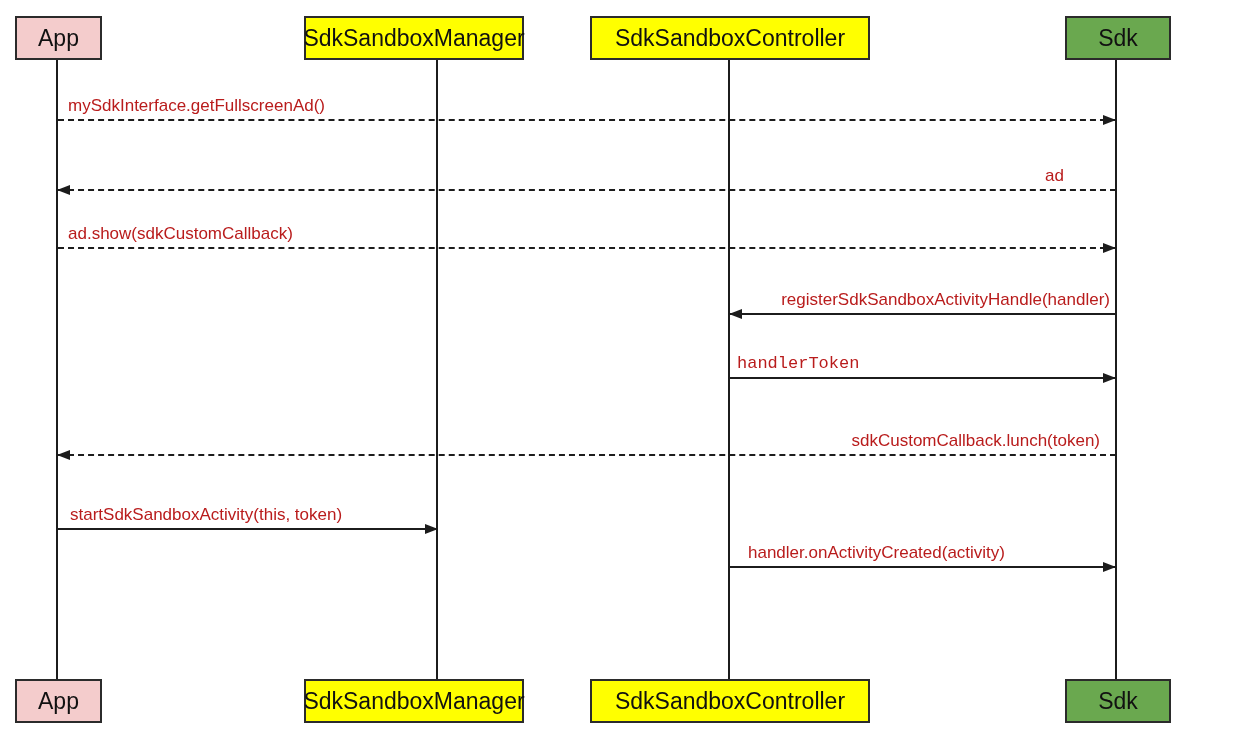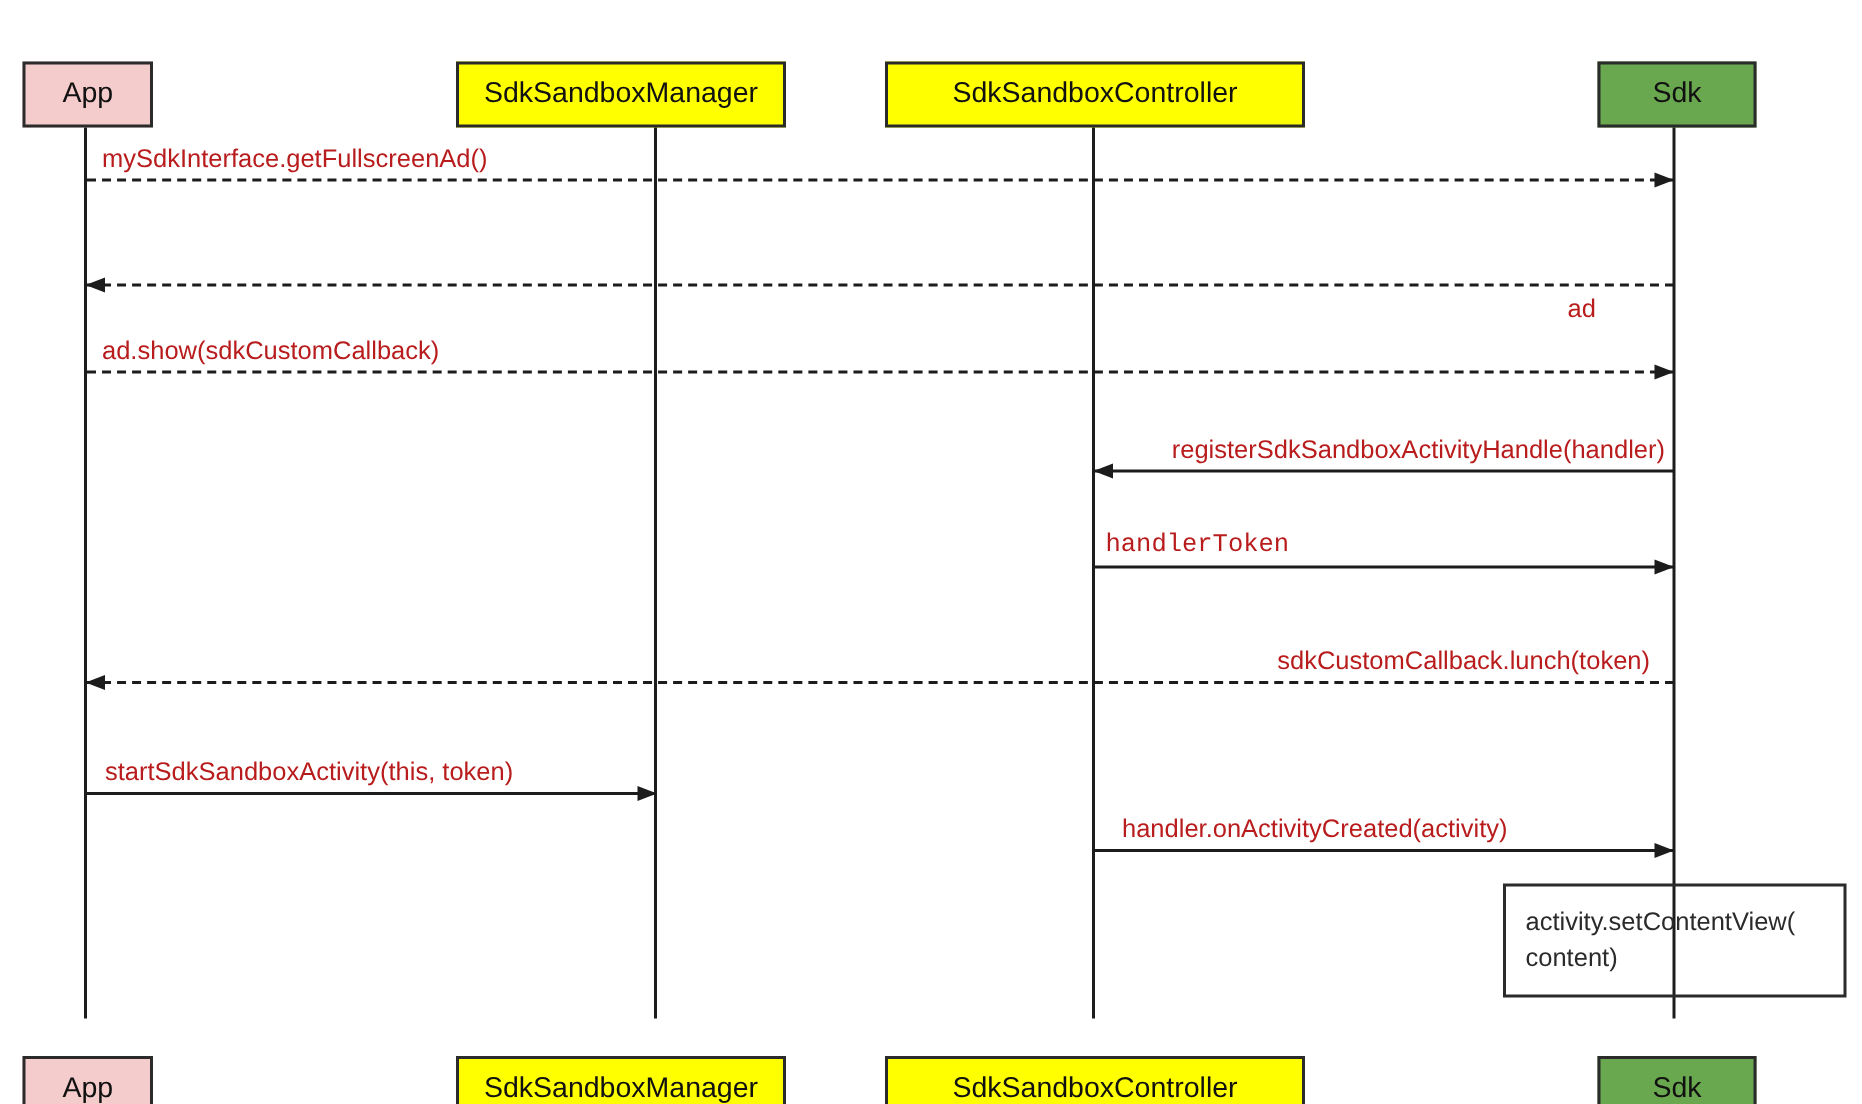--- a/index.html
+++ b/index.html
@@ -4,21 +4,21 @@
 <style>
   html,body { margin:0; padding:0; background:#ffffff; }
   #canvas {
     position:relative; width:1241px; height:736px; background:#ffffff;
     font-family:"Liberation Sans","DejaVu Sans",sans-serif; overflow:hidden;
   }
   
   .pbox {
     position:absolute; box-sizing:border-box; height:44px;
     border:2px solid #2b2b2b; display:flex; align-items:center; justify-content:center;
-    font-size:19px; color:#111; z-index:3;margin-top:25px;
+    font-size:23px; color:#111; z-index:3;
   }
   .p-app { left:15px;  width:87px;  }
   .p-mgr { left:304px; width:220px; }
   .p-ctl { left:590px; width:280px; }
   .p-sdk { left:1065px;width:106px; }
   .row-top { top:16px; }
   .row-bot { top:679px; }
   
   .lifeline { position:absolute; width:2px; top:60px; height:619px; background:#1c1c1c; z-index:1; }
   .ll-app { left:56px; }
@@ -31,21 +31,21 @@
   .solid  { border-top:2px solid  #1c1c1c; }
   
   .ah { position:absolute; width:0; height:0; z-index:2;
         border-top:5px solid transparent; border-bottom:5px solid transparent; }
   .ah-right { border-left:13px solid #1c1c1c; }
   .ah-left  { border-right:13px solid #1c1c1c; }
   
   .mlabel { position:absolute; font-size:17px; color:#b91c1c; white-space:nowrap; z-index:2; }
   
   .m1-line { left:58px;  top:119px; width:1058px; } .m1-ah { left:1103px; top:115px; } .m1-lab { left:68px;  top:96px; }
-  .m2-line { left:58px;  top:189px; width:1058px; } .m2-ah { left:57px;   top:185px; } .m2-lab { right:177px; top:166px;margin-top:30px; }
+  .m2-line { left:58px;  top:189px; width:1058px; } .m2-ah { left:57px;   top:185px; } .m2-lab { right:177px; top:166px; }
   .m3-line { left:58px;  top:247px; width:1058px; } .m3-ah { left:1103px; top:243px; } .m3-lab { left:68px;  top:224px; }
   .m4-line { left:729px; top:313px; width:387px;  } .m4-ah { left:729px;  top:309px; } .m4-lab { right:131px; top:290px; }
   .m5-line { left:729px; top:377px; width:387px;  } .m5-ah { left:1103px; top:373px; } .m5-lab { left:737px; top:354px;font-family:Liberation Mono, monospace; }
   .m6-line { left:58px;  top:454px; width:1058px; } .m6-ah { left:57px;   top:450px; } .m6-lab { right:141px; top:431px; }
   .m7-line { left:58px;  top:528px; width:380px;  } .m7-ah { left:425px;  top:524px; } .m7-lab { left:70px;  top:505px; }
   .m8-line { left:729px; top:566px; width:387px;  } .m8-ah { left:1103px; top:562px; } .m8-lab { left:748px; top:543px; }
   
   .note {
     position:absolute; left:1002px; top:589px; width:229px; height:76px;
     box-sizing:border-box; border:2px solid #2b2b2b; background:transparent;
@@ -98,18 +98,14 @@
   <div class="mlabel m6-lab">sdkCustomCallback.lunch(token)</div>
 
   <div class="mline solid m7-line"></div>
   <div class="ah ah-right m7-ah"></div>
   <div class="mlabel m7-lab">startSdkSandboxActivity(this, token)</div>
 
   <div class="mline solid m8-line"></div>
   <div class="ah ah-right m8-ah"></div>
   <div class="mlabel m8-lab">handler.onActivityCreated(activity)</div>
 
-  <div class="note">
-    <span>activity.setContentView(</span>
-    <span>content)</span>
-  </div>
 
 </div>
 
 </body></html>

